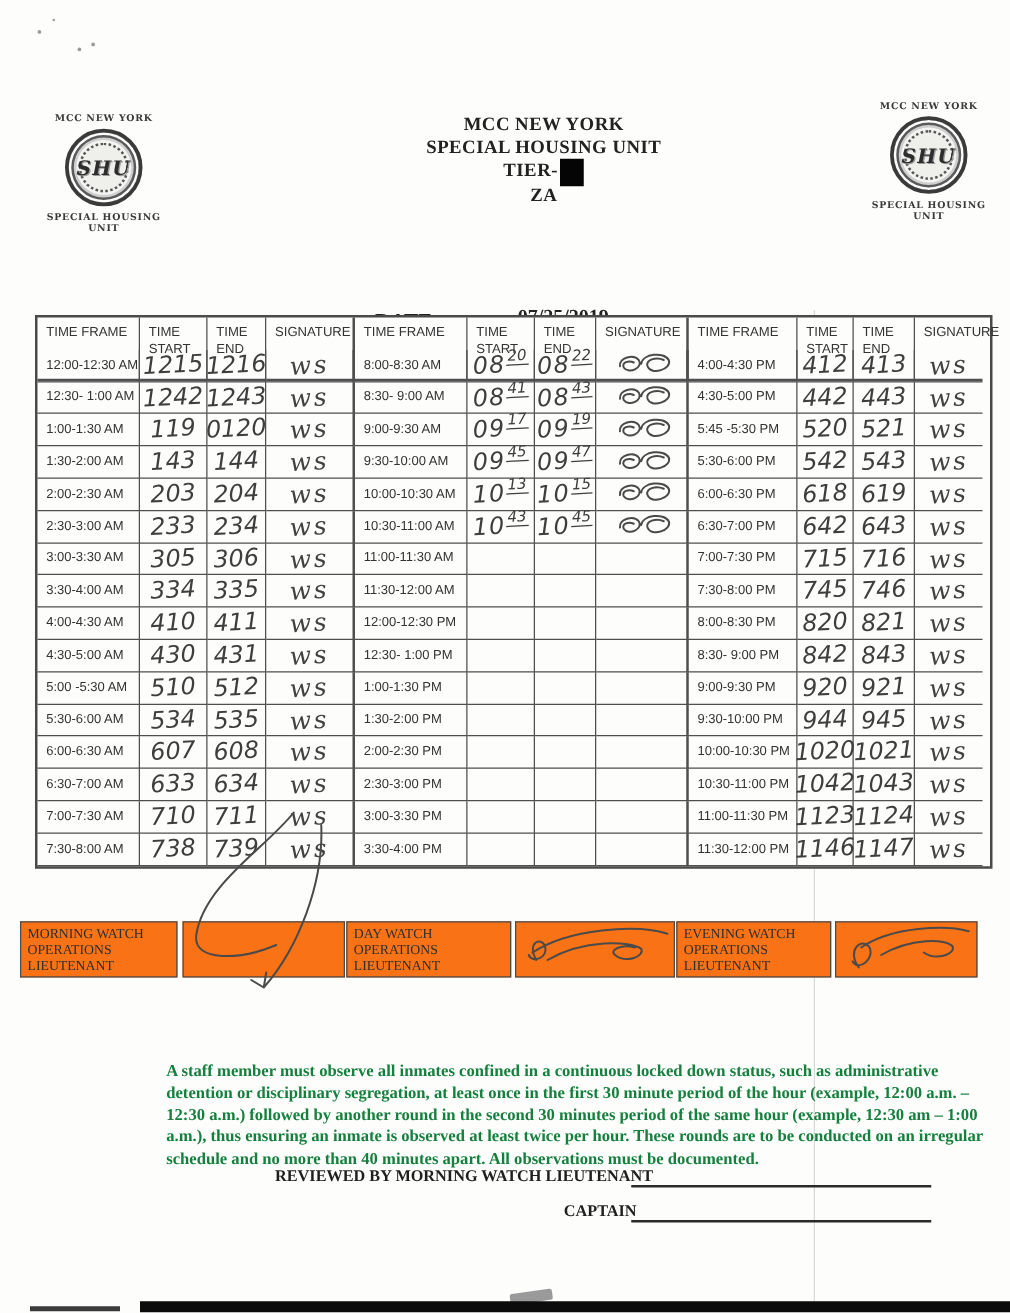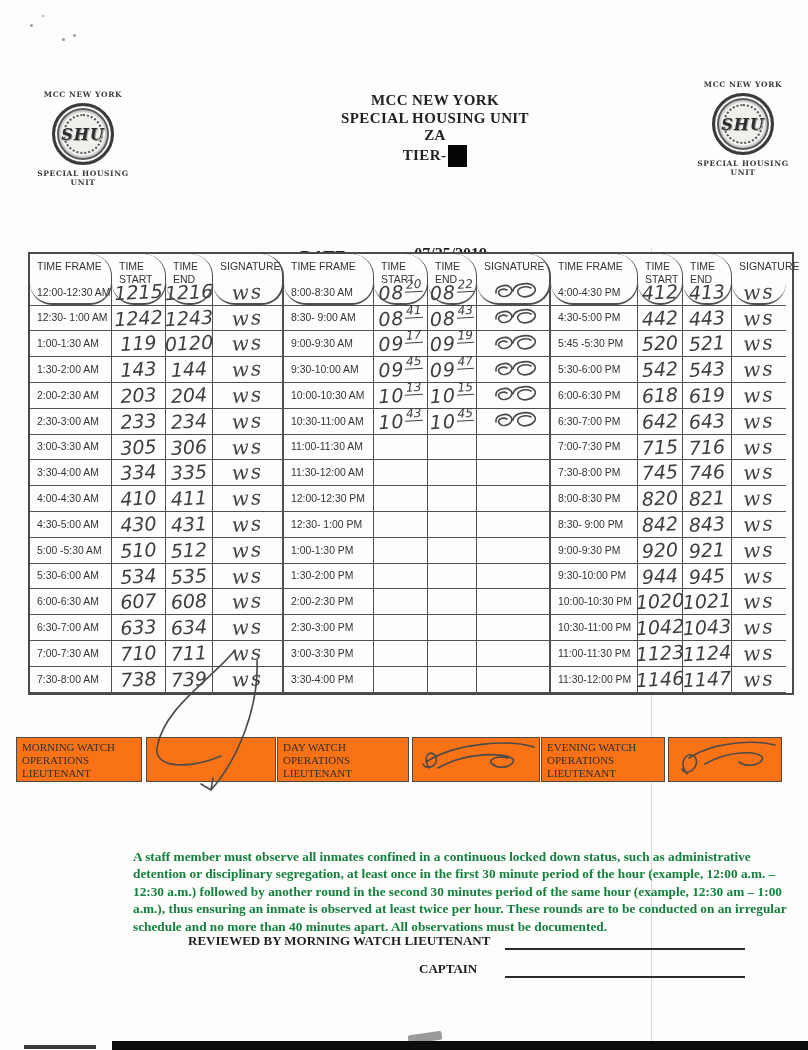--- a/index.html
+++ b/index.html
@@ -31,41 +31,41 @@
 
   
   .grid{left:28px;top:252px;width:762px;border:2px solid #4a4a4a;background:#fdfdfc;
         display:grid;
         grid-template-columns:82px 54px 47px 71px 90px 54px 49px 74px 87px 45px 49px 54px;
         grid-auto-rows:25.8px;}
   .c{border-right:1px solid #4f4f4f;border-bottom:1px solid #4f4f4f;position:relative;overflow:visible;}
   .c.gend{border-right-width:2px;}
   .c.last{border-right:none;}
   .hcell{height:43px;border-bottom-width:2px;font:10.5px "Liberation Sans", sans-serif;color:#333;
-         padding:6px 2px 0 7px;line-height:13px;border-radius:22px;}
+         padding:6px 2px 0 7px;line-height:13px;}
   .fcell{font:10.4px "Liberation Sans", sans-serif;color:#333;display:flex;align-items:center;
          padding-left:7px;white-space:nowrap;}
   .hand{font:italic 19px "DejaVu Sans", sans-serif;color:#3e3e3e;display:flex;align-items:center;
         justify-content:center;height:100%;transform:rotate(-3deg);white-space:nowrap;}
   .hand .b{letter-spacing:1px;}
   .hand .sup{font-size:12px;transform:translateY(-7px);border-bottom:1.5px solid #3e3e3e;
         margin-left:1px;padding:0 1px;}
   .sigws{font:italic 20px "DejaVu Serif", serif;color:#424242;display:flex;align-items:center;
         justify-content:center;height:100%;transform:rotate(-4deg);letter-spacing:2px;}
   .siggo{display:flex;align-items:center;justify-content:center;height:100%;}
 
   
   .wbox{height:43px;border:1.5px solid #4a4a4a;background:#f97316;}
   .wlabel{font:11px "Liberation Serif", serif;color:#2e2e2e;line-height:13px;
           padding:3px 0 0 5px;white-space:pre-line;}
 
   
   .notice{left:133px;top:848px;width:662px;font:bold 13.3px "Liberation Serif", serif;
           line-height:17.4px;color:#15803d;}
-  .rev-label{font:bold 13px "Liberation Serif", serif;color:#1f1f1f;}
+  .rev-label{font:bold 13px "Liberation Serif", serif;color:#1f1f1f;margin-left:32px;}
   .sign-line{border-bottom:2px solid #2b2b2b;width:240px;height:14px;}
 
   .vline{left:651px;top:248px;width:1px;height:794px;background:#d9d9d9;}
   .speck{width:3px;height:3px;border-radius:50%;background:#9a9a9a;}
   .penstroke path{fill:none;stroke:#4a4a4a;stroke-width:1.6;stroke-linecap:round;}
   .scanbar1{left:112px;top:1041px;width:696px;height:9px;background:#0c0c0c;}
   .scanbar2{left:24px;top:1045px;width:72px;height:4px;background:#3a3a3a;}
   .scanwedge{left:408px;top:1033px;width:34px;height:9px;background:#9a9a9a;
              transform:rotate(-8deg);border-radius:2px;}
 </style>
@@ -93,25 +93,25 @@
     <div class="seal-inner">
         <span class="seal-shu">SHU</span>
       </div>
   </div>
   <div class="logo-cap">SPECIAL HOUSING UNIT</div>
 </div>
 
 <div class="abs title-block">
   <div class="title-line">MCC NEW YORK</div>
   <div class="title-line">SPECIAL HOUSING UNIT</div>
-  <div class="title-line">ZA</div>
   <div class="title-line tier-line">
     <span>TIER-</span>
     <span class="redaction"></span>
   </div>
+  <div class="title-line">ZA</div>
 </div>
 
 <div class="abs date-row">
   <span class="date-label">DATE:</span>
   <span class="date-value">07/25/2019</span>
 </div>
 
 <div class="abs vline"></div>
 
 <div class="abs grid" id="grid">

